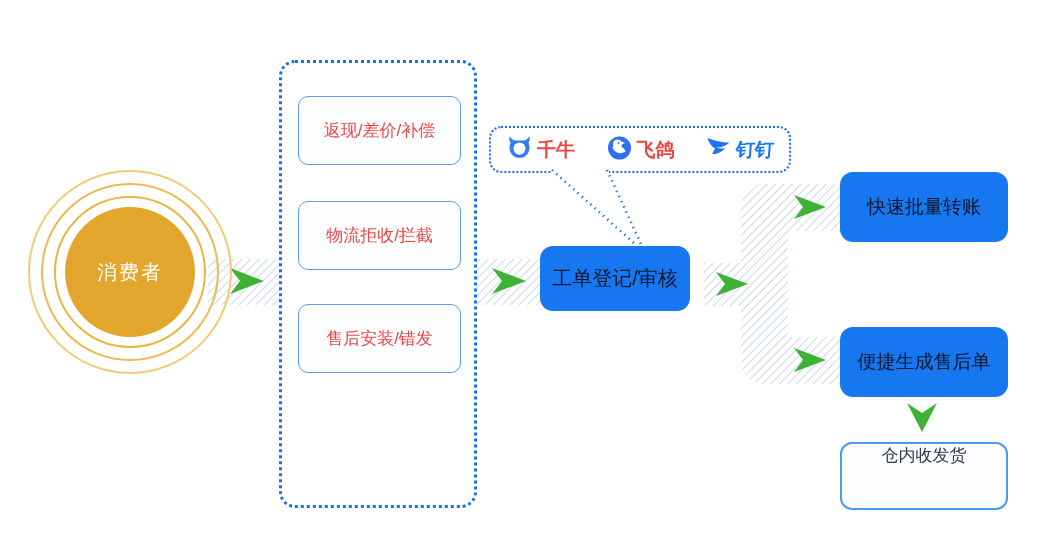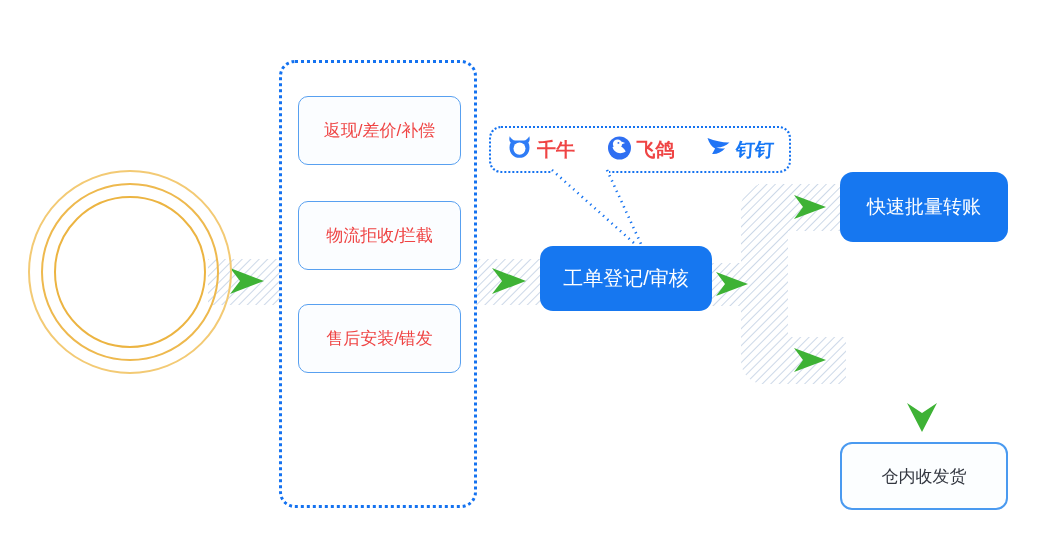--- a/index.html
+++ b/index.html
@@ -19,29 +19,29 @@
 
   
   .panel{position:absolute;left:279px;top:60px;width:198px;height:448px;
     border:3px dotted #1472f0;border-radius:16px;background:transparent;}
   .issue-box{position:absolute;left:16px;width:163px;height:69px;background:#fbfdff;
     border:1.6px solid #58a0f0;border-radius:10px;display:flex;align-items:center;
     justify-content:center;font-size:17px;color:#ef4444;}
   .issue-box.i1{top:33px}.issue-box.i2{top:138px}.issue-box.i3{top:241px}.issue-box.i4{top:343px}
 
   
-  .bluebox{position:absolute;background:#1677f0;border-radius:13px;color:#ffffff;
+  .bluebox{position:absolute;background:#1677f0;border-radius:13px;color:#0f172a;
     display:flex;align-items:center;justify-content:center;}
-  .process{left:540px;top:246px;width:172px;height:65px;font-size:20px;}
+  .process{left:540px;top:246px;width:150px;height:65px;font-size:20px;}
   .out1{left:840px;top:172px;width:168px;height:70px;font-size:19px;}
   .out2{left:840px;top:327px;width:168px;height:70px;font-size:19px;}
 
   
   .warehouse{position:absolute;left:840px;top:442px;width:168px;height:68px;background:#fcfeff;
-    border:2px solid #4a9af0;border-radius:12px;display:flex;align-items:center;
+    border:2px solid #4a9af0;border-radius:12px;display:flex;
     justify-content:center;font-size:17px;color:#333740;}
 
   
   .bubble{position:absolute;left:489px;top:126px;width:302px;height:47px;background:#fff;
     border:2.5px dotted #1472f0;border-radius:12px;display:flex;align-items:center;
     justify-content:space-between;padding:0 15px;}
   .channel{display:flex;align-items:center;gap:4px;}
   .channel .clabel{font-size:19px;font-weight:700;color:#ef4444;white-space:nowrap;}
   .channel.dingtalk .clabel{color:#1677f5;font-weight:800;transform:skewX(-4deg);}
 </style>
@@ -71,38 +71,44 @@
     <path d="M492 268 L502 281 L492 294 L526 281 Z" fill="#3eb235"></path>
     <path d="M716 272 L725 284 L716 296 L748 284 Z" fill="#3eb235"></path>
     <path d="M794 195 L803 207 L794 219 L826 207 Z" fill="#3eb235"></path>
     <path d="M794 348 L803 360 L794 372 L826 360 Z" fill="#3eb235"></path>
     <path d="M907 403 L922 413 L937 403 L922 432 Z" fill="#3eb235"></path>
   </svg>
 
   <div class="ring r3"></div>
   <div class="ring r2"></div>
   <div class="ring r1"></div>
+  <div class="consumer">
+    <span>消费者</span>
+  </div>
 
   <div class="panel">
     <div class="issue-box i1">
       <span>返现/差价/补偿</span>
     </div>
     <div class="issue-box i2">
       <span>物流拒收/拦截</span>
     </div>
     <div class="issue-box i3">
       <span>售后安装/错发</span>
     </div>
   </div>
 
   <div class="bluebox process">
     <span>工单登记/审核</span>
   </div>
   <div class="bluebox out1">
     <span>快速批量转账</span>
+  </div>
+  <div class="bluebox out2">
+    <span>便捷生成售后单</span>
   </div>
 
   <div class="warehouse">
     <span>仓内收发货</span>
   </div>
 
   <div class="bubble">
     <div class="channel">
       <span>
         <svg width="27" height="26" viewBox="0 0 26 26">

